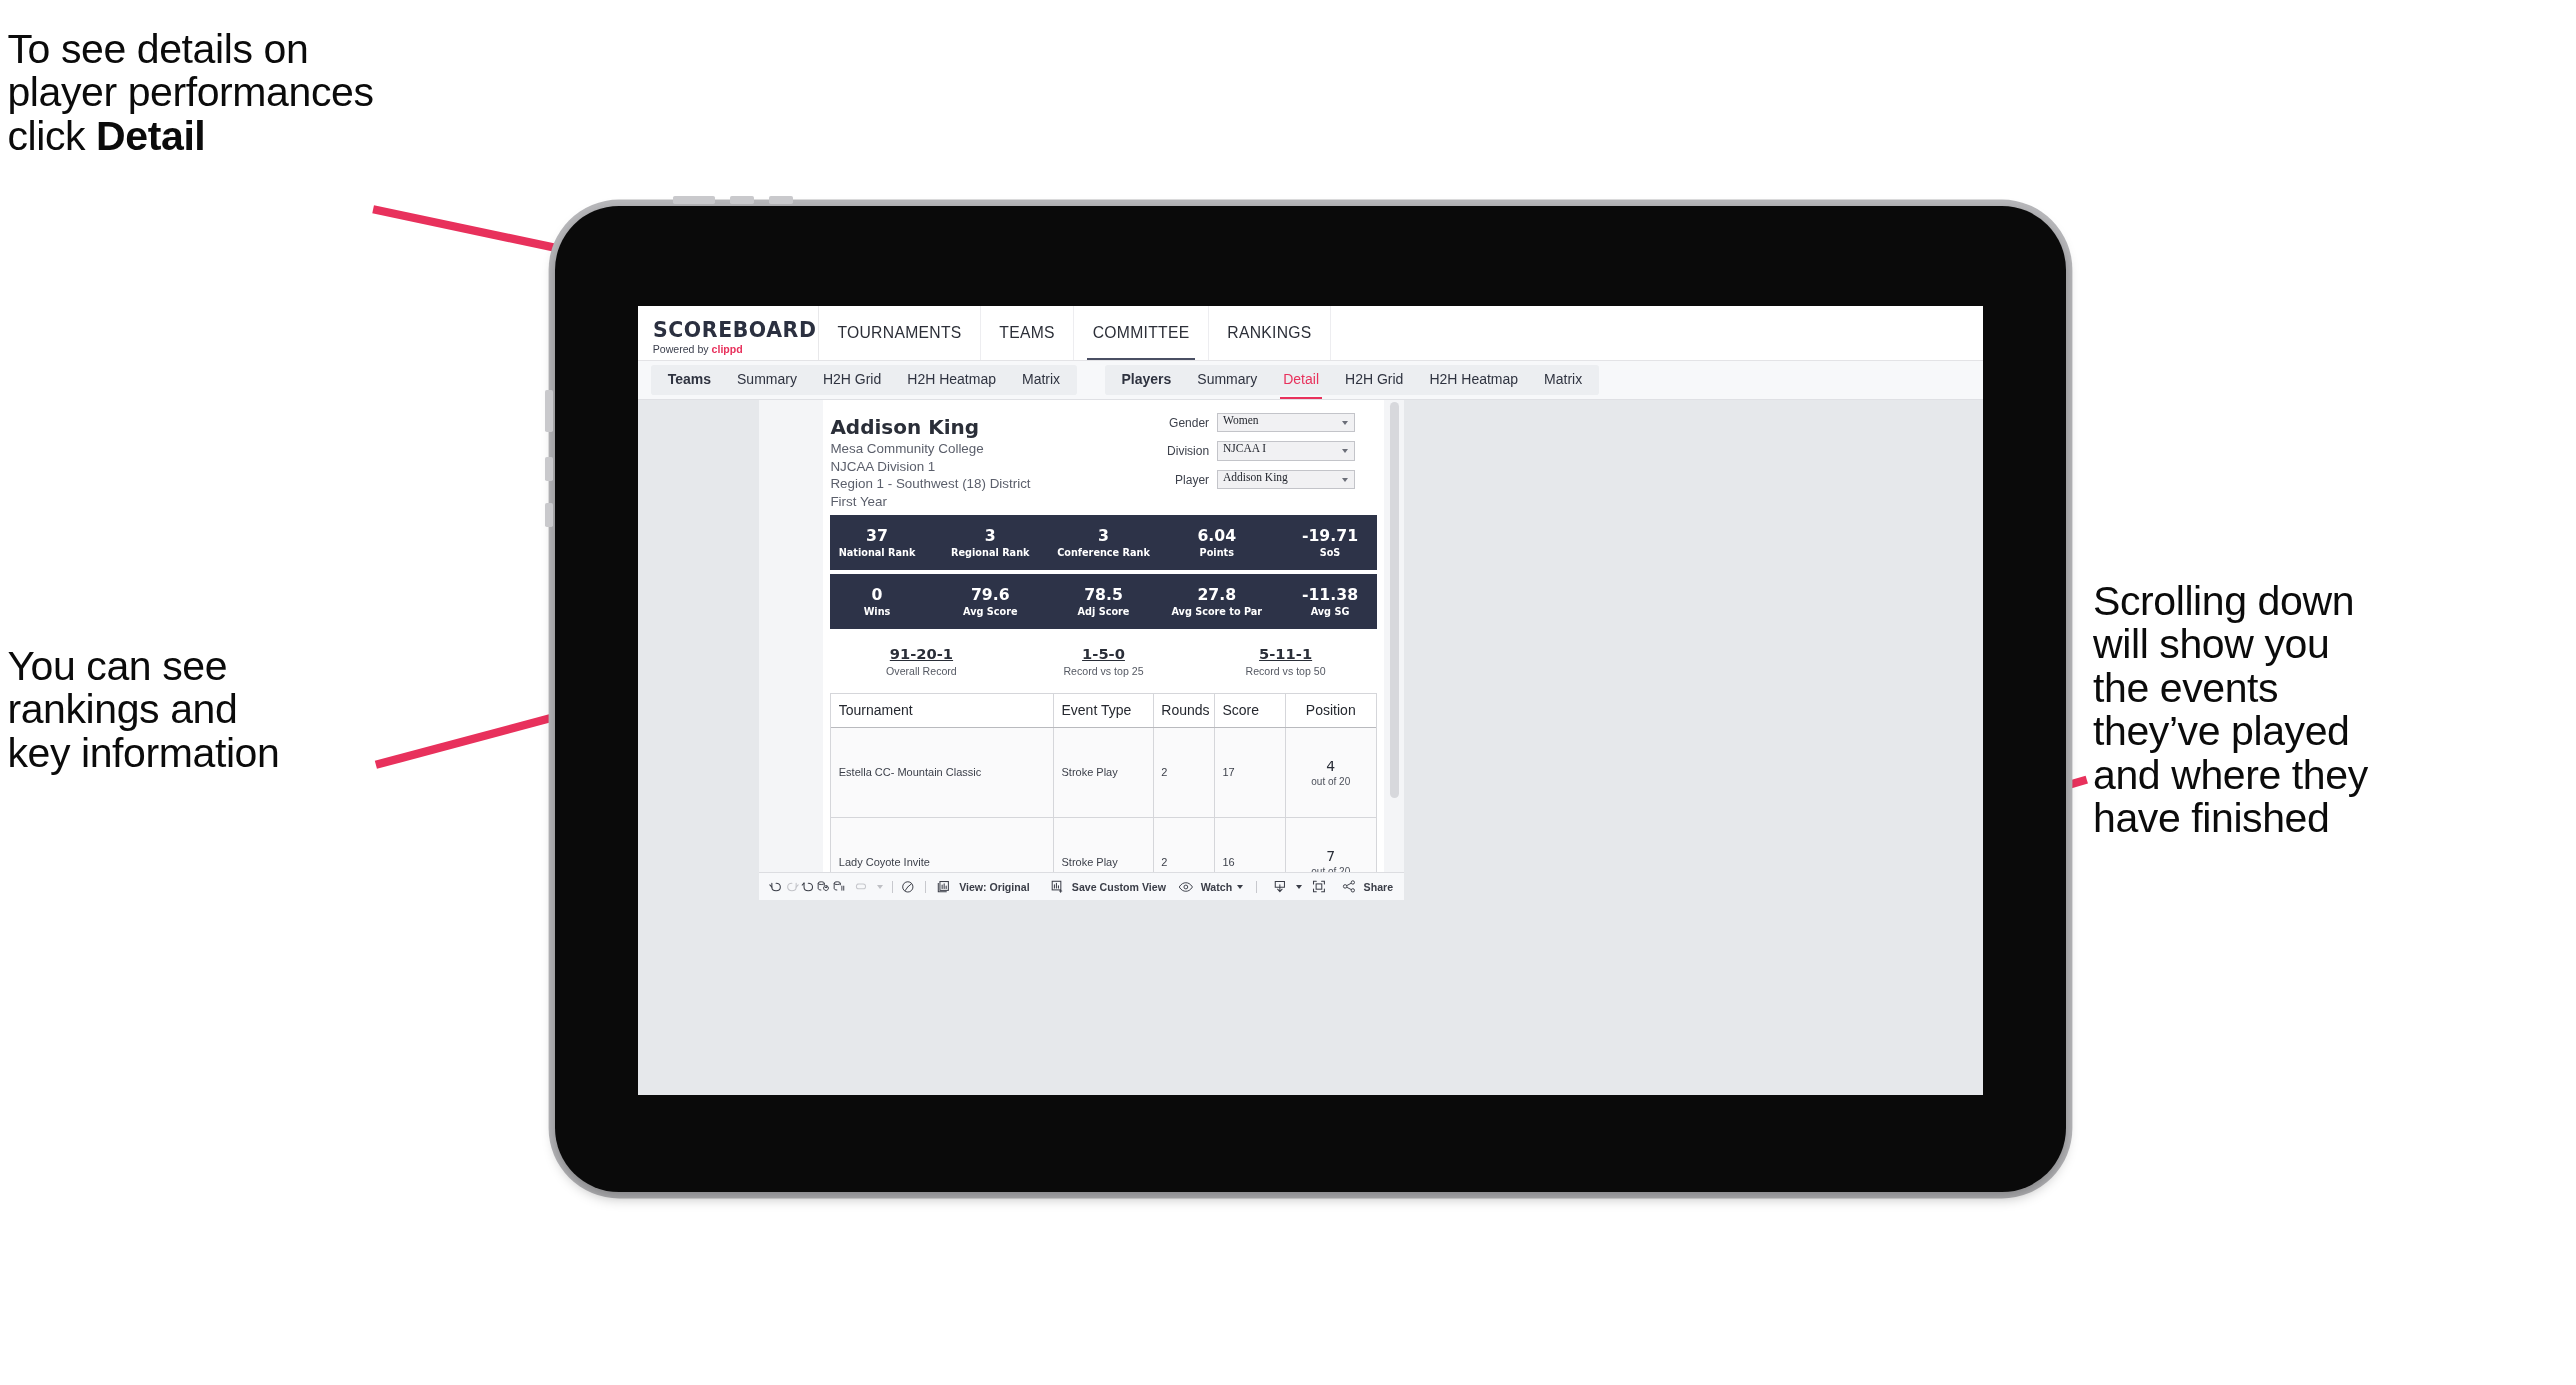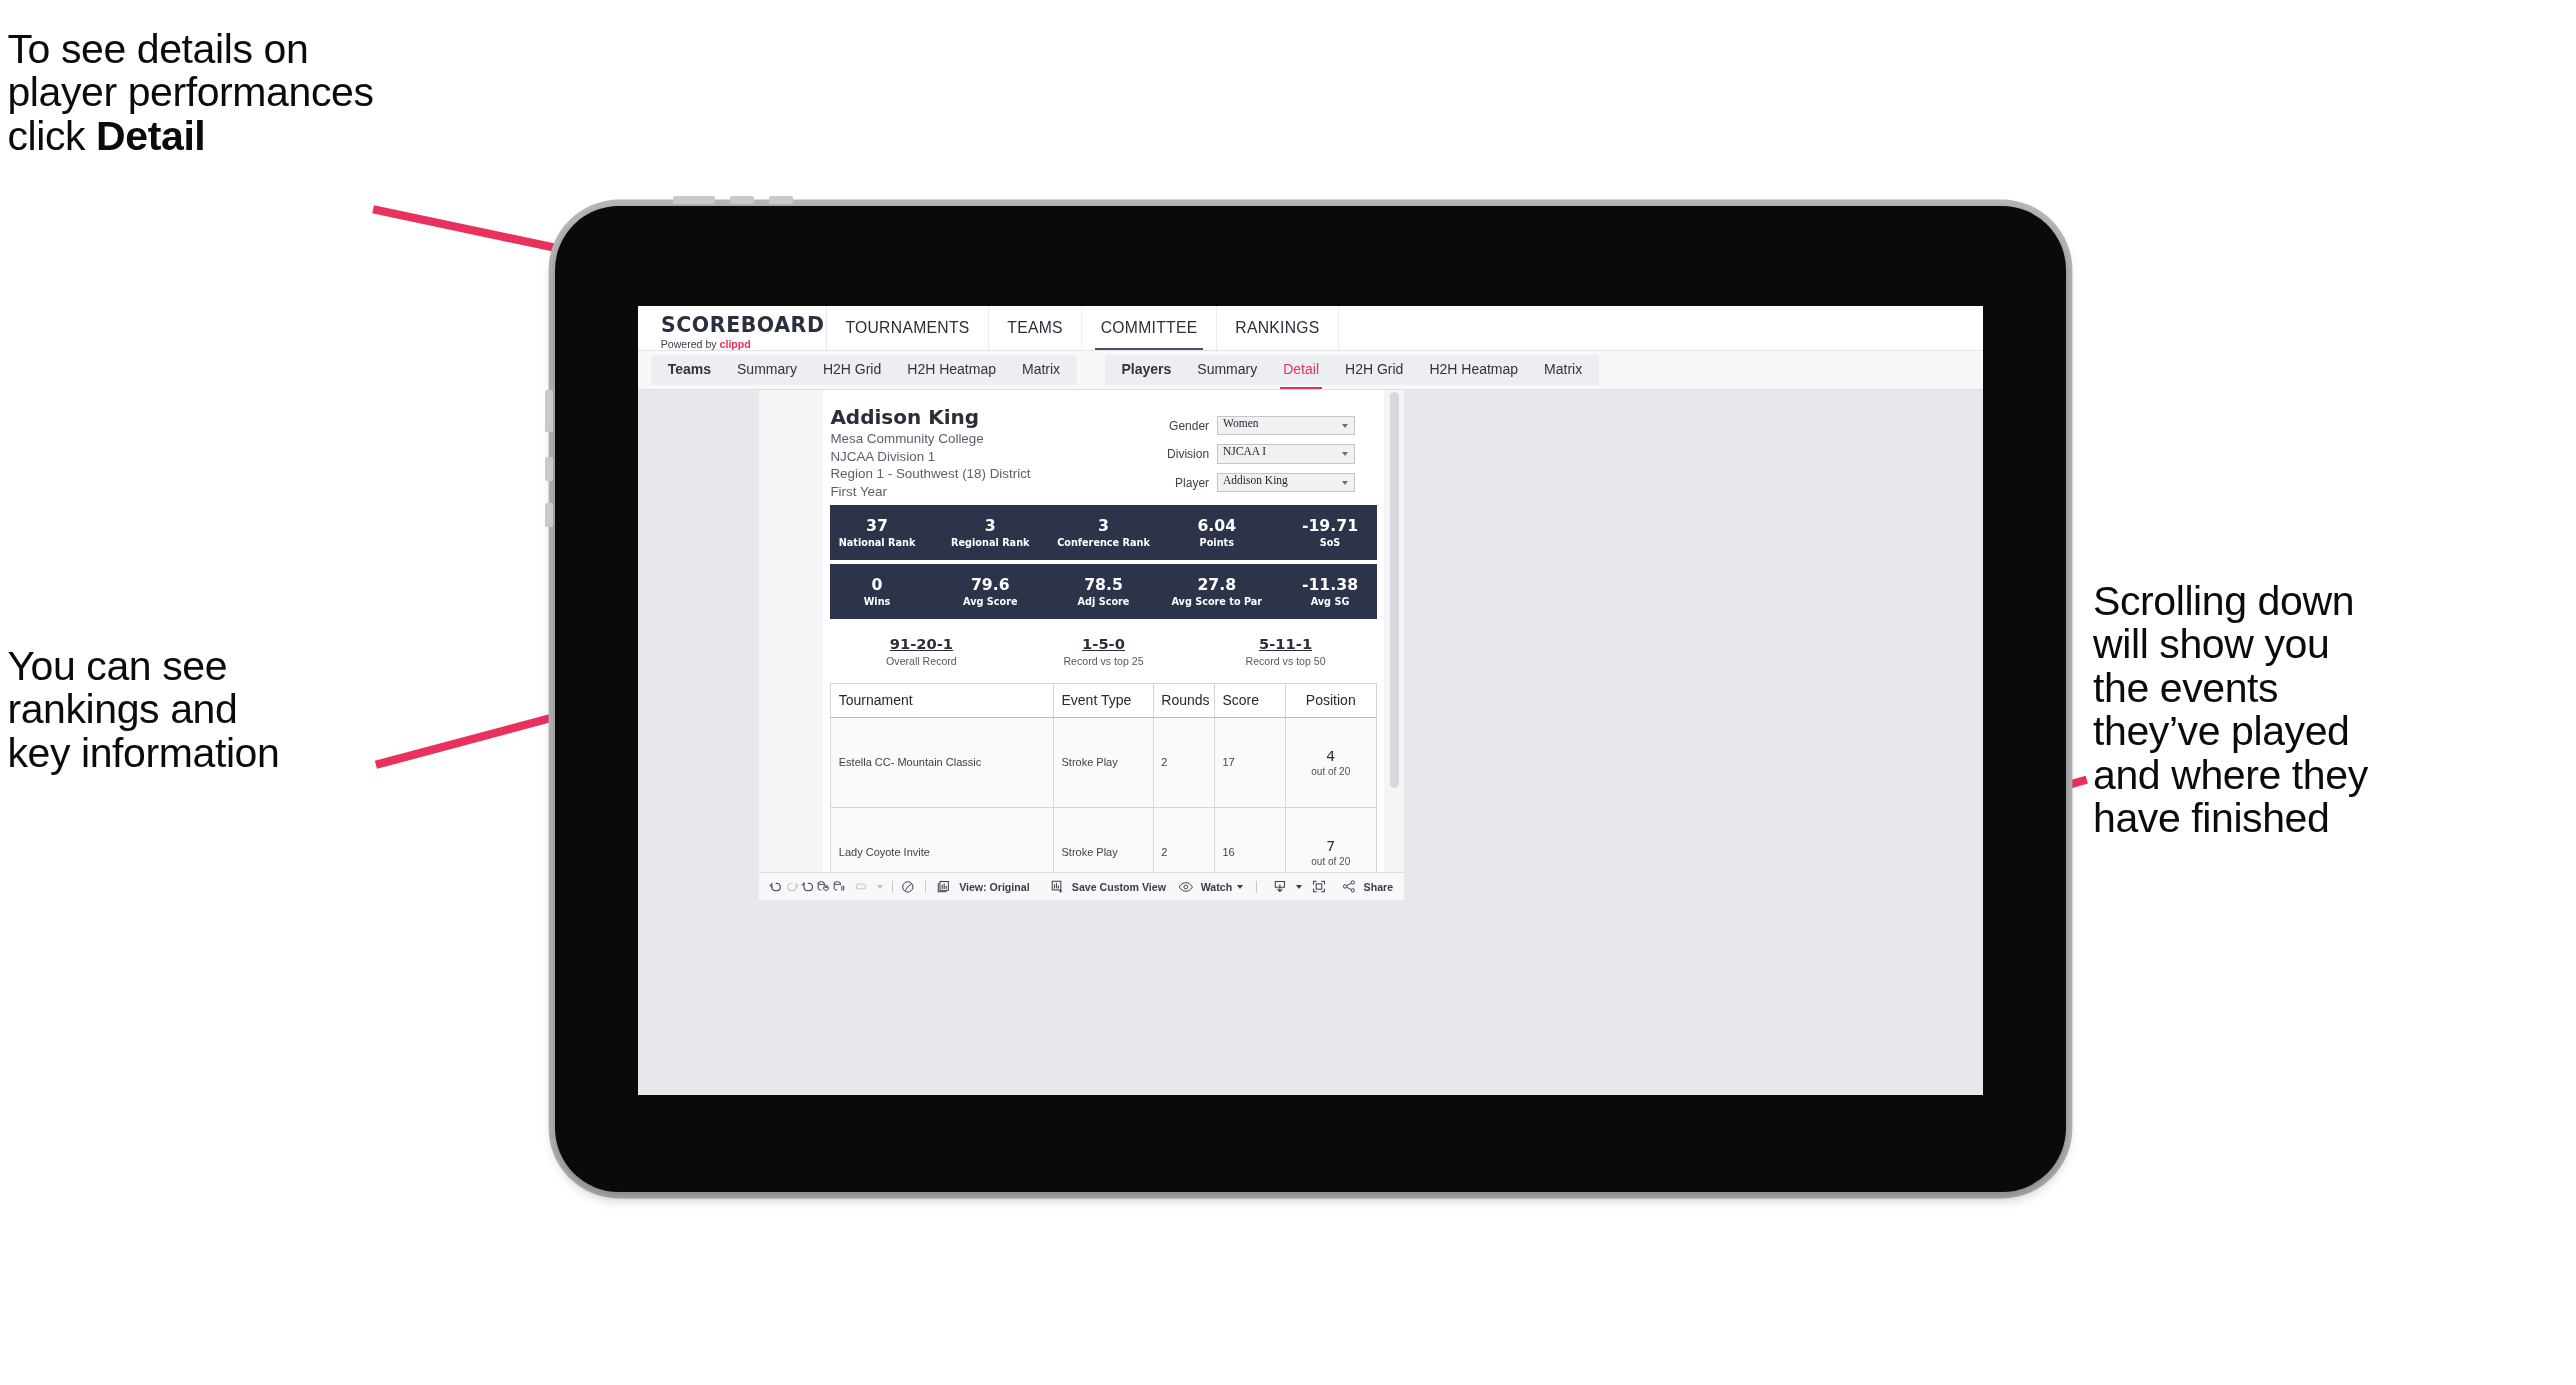--- a/index.html
+++ b/index.html
@@ -53,24 +53,24 @@
     position: absolute;
     left: 83px; top: 100px;
     width: 1345px; height: 789px;
     background: #ffffff;
     overflow: hidden;
   }
 
   
   #topnav {
     position: relative;
-    height: 45px;
+    height: 55px;
     background: #ffffff;
     border-bottom: 0.9px solid #e3e3e6;
-    display: flex; align-items: stretch; padding-left: 8px;
+    display: flex; align-items: stretch;
   }
   #brand {
     width: 181px; padding: 7.4px 0 0 14.7px;
     display: flex; flex-direction: column; justify-content: center;
     border-right: 0.9px solid #e8e8ea;
   }
   #brand-title {
     font-family: "DejaVu Sans", sans-serif;
     font-weight: 700; font-size: 22px; letter-spacing: 0.6px;
     color: #2b3040; line-height: 1;
@@ -140,21 +140,21 @@
   #player-block { position: absolute; left: 0; top: 14.7px; left: 7.4px; }
   #player-name {
     font-family: "DejaVu Sans", sans-serif;
     font-size: 20px; font-weight: 700; color: #2a2e38; line-height: 1.25;
   }
   .player-meta {
     font-size: 13.4px; color: #5b5f6b; line-height: 1.33;
   }
 
   
-  #filters { position: absolute; right: 29.5px; top: 26px; width: 212px; }
+  #filters { position: absolute; right: 29.5px; top: 13px; width: 212px; }
   .filter-row {
     display: flex; align-items: center; justify-content: flex-end;
     margin-bottom: 9.2px;
   }
   .filter-label {
     font-size: 12px; color: #3d414c; margin-right: 7.4px; white-space: nowrap;
   }
   .filter-select {
     width: 138px; height: 19.3px;
     background: #f1f1f3; border: 0.9px solid #c3c4c9;

